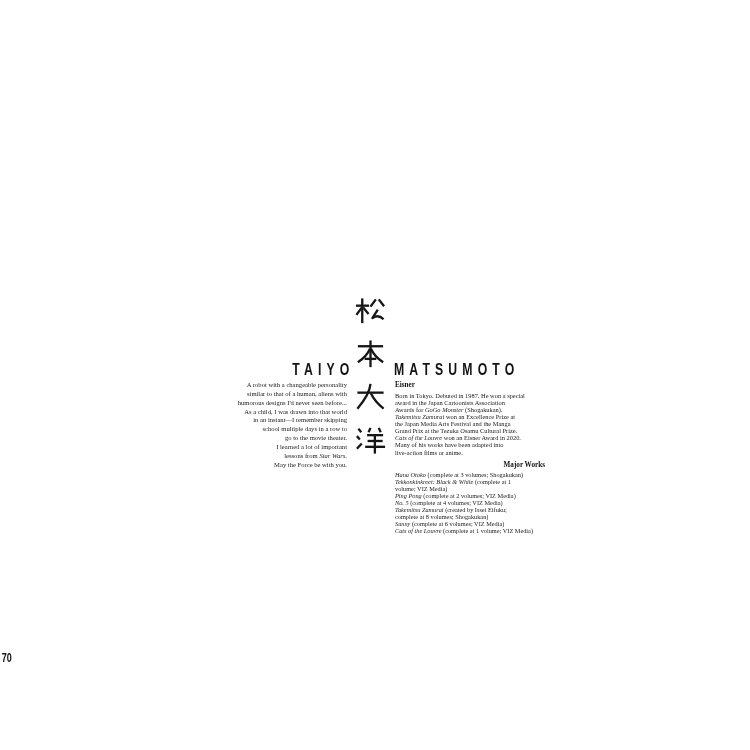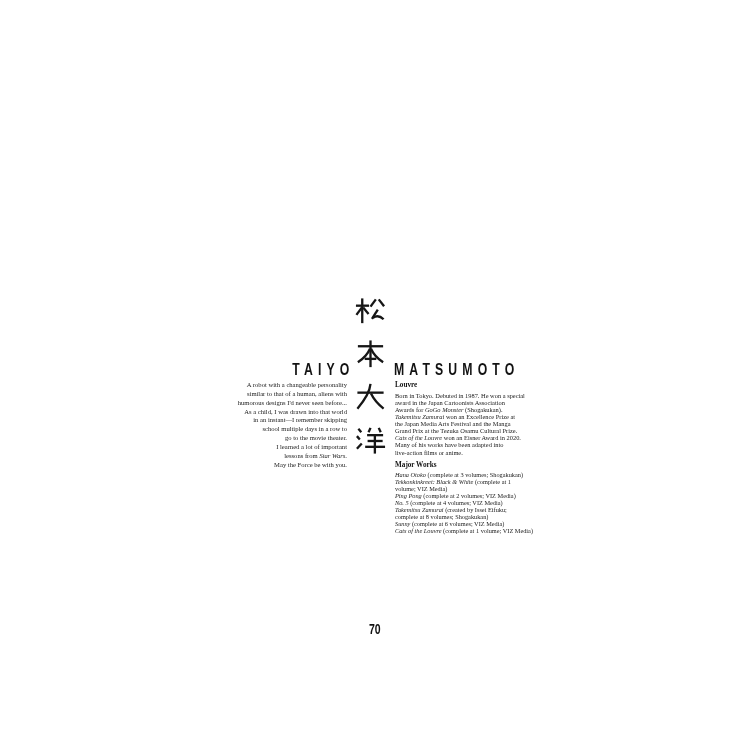--- a/index.html
+++ b/index.html
@@ -37,33 +37,33 @@
     text-align: right; font-size: 6.6px; line-height: 8.85px; color: #222;
   }
   .quote .tline { white-space: nowrap; }
 
   
   .col-right { position: absolute; left: 395px; top: 381px; width: 150px; }
   .subhead {
     margin: 0 0 2px 0; font-family: "Liberation Serif", serif;
     font-weight: bold; font-size: 7.2px; line-height: 9px; color: #141414;
   }
-  .subhead.works-head { margin-top: 5px; margin-bottom: 1px; }
+  .subhead.works-head { margin-top: 5px; margin-bottom: 1px; text-align: right; }
   .body-lines { color: #222; }
   .profile-lines { font-size: 6.4px; line-height: 7.06px; }
   .works-lines   { font-size: 6.3px; line-height: 7.1px; }
   .body-lines .tline { white-space: nowrap; }
   .tline i { font-style: italic; }
 
   
   .pagenum {
-    position: absolute; top: 621px; left: 0; right: 0;
-    text-align: center;
+    position: absolute; top: 651px; left: 0; right: 0;
+    text-align: left;
     font-family: "Liberation Sans", sans-serif;
-    font-weight: bold; font-size: 14px; color: #121212;
+    font-weight: bold; font-size: 12px; color: #121212;
   }
   .pagenum .pn-inner { display: inline-block; transform: scaleX(0.75); }
 </style>
 </head>
 <body>
 
 <main class="page">
 
   <div class="kanji-col" aria-label="松本大洋">
     <svg width="33" height="33" viewBox="0 0 34 34">
@@ -111,21 +111,21 @@
       <div class="tline"><span>As a child, I was drawn into that world</span></div>
       <div class="tline"><span>in an instant—I remember skipping</span></div>
       <div class="tline"><span>school multiple days in a row to</span></div>
       <div class="tline"><span>go to the movie theater.</span></div>
       <div class="tline"><span>I learned a lot of important</span></div>
       <div class="tline"><span>lessons from </span><i>Star Wars</i><span>.</span></div>
       <div class="tline"><span>May the Force be with you.</span></div>
     </blockquote>
 
   <section class="col-right">
-    <h2 class="subhead">Louvre</h2>
+    <h2 class="subhead">Eisner</h2>
     <div class="body-lines profile-lines">
         <div class="tline"><span>Born in Tokyo. Debuted in 1987. He won a special</span></div>
         <div class="tline"><span>award in the Japan Cartoonists Association</span></div>
         <div class="tline"><span>Awards for </span><i>GoGo Monster</i><span> (Shogakukan).</span></div>
         <div class="tline"><i>Takemitsu Zamurai</i><span> won an Excellence Prize at</span></div>
         <div class="tline"><span>the Japan Media Arts Festival and the Manga</span></div>
         <div class="tline"><span>Grand Prix at the Tezuka Osamu Cultural Prize.</span></div>
         <div class="tline"><i>Cats of the Louvre</i><span> won an Eisner Award in 2020.</span></div>
         <div class="tline"><span>Many of his works have been adapted into</span></div>
         <div class="tline"><span>live-action films or anime.</span></div>

